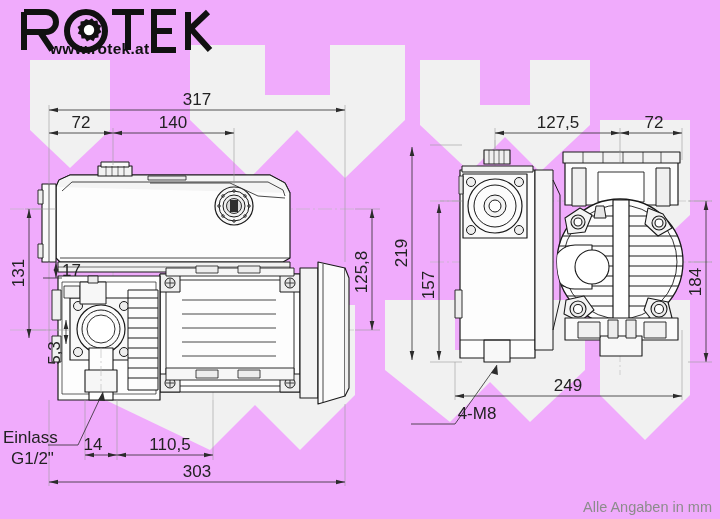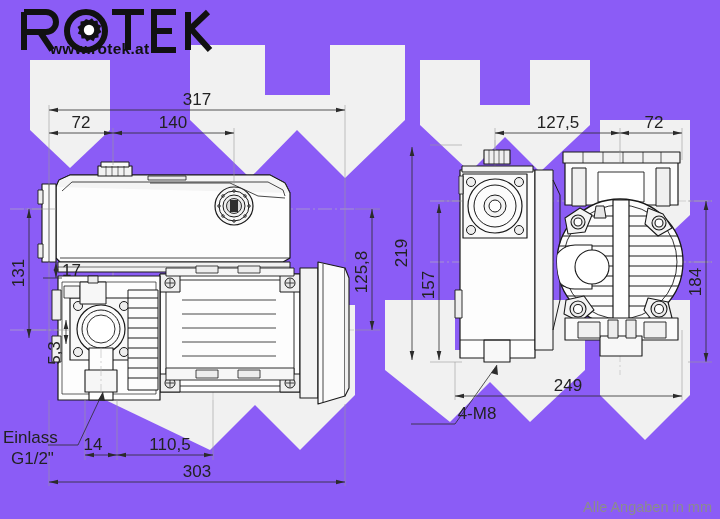--- a/index.html
+++ b/index.html
@@ -1,18 +1,18 @@
 <!DOCTYPE html>
 <html><head>
 <meta charset="utf-8">
 <style>
   html,body{margin:0;padding:0;background:#ffffff;}
   body{width:720px;height:519px;overflow:hidden;
        font-family:"Liberation Sans", sans-serif;}
-  #root{position:relative;width:720px;height:519px;background:#8b5cf6;}
+  #root{position:relative;width:720px;height:519px;background:#f0abfc;}
   #draw{position:absolute;left:0;top:0;width:720px;height:519px;}
 </style>
 </head>
 <body>
 
 <div id="root">
 
 <svg id="draw" viewBox="0 0 720 519">
   <defs>
     <marker id="arrL" markerWidth="9" markerHeight="7" refX="9" refY="3.5" orient="auto" markerUnits="userSpaceOnUse">

